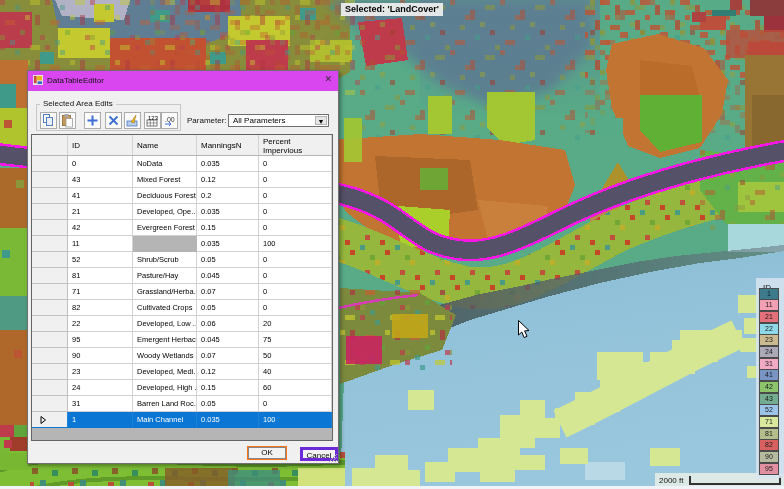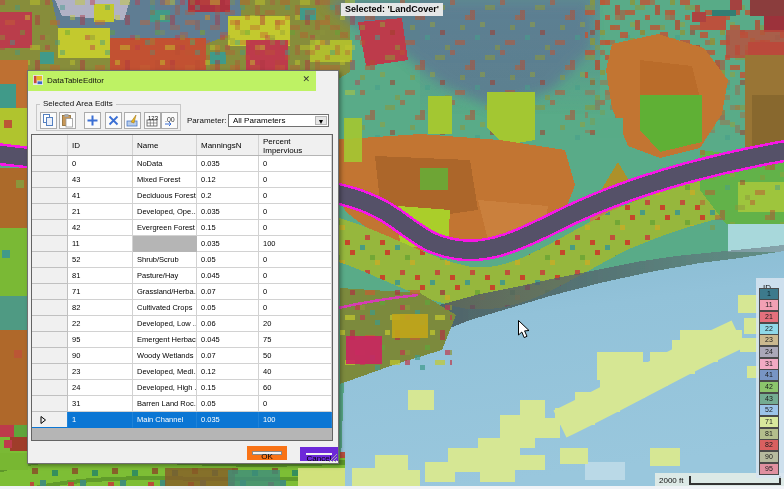--- a/index.html
+++ b/index.html
@@ -1,42 +1,42 @@
 <!DOCTYPE html>
 <html><head><meta charset="utf-8"><style>
 html,body{margin:0;padding:0;}
 #stage{position:relative;width:784px;height:489px;overflow:hidden;font-family:"Liberation Sans",sans-serif;background:#58AE8A;}
 #stage *{box-sizing:border-box;}
 #map{position:absolute;left:0;top:0;}
 .sellabel{position:absolute;left:341px;top:3px;width:102px;height:13px;background:rgba(240,240,240,0.92);font:bold 9px/13px "Liberation Sans",sans-serif;color:#000;text-align:center;white-space:nowrap;}
 
 #dlg{position:absolute;left:27px;top:70px;width:312px;height:394px;background:#F0F0F0;border:1px solid #707070;box-shadow:2px 2px 4px rgba(0,0,0,0.35);font-size:8px;}
-#title{position:absolute;left:0;top:0;width:288px;height:20px;background:#bef264;}
+#title{position:absolute;left:0;top:0;width:310px;height:20px;background:#d946ef;}
 #title .txt{position:absolute;left:19px;top:5px;font-size:8px;color:#111;}
 #title .xbtn{position:absolute;right:6px;top:3px;font-size:9px;color:#333;}
 #ticon{position:absolute;left:5px;top:4px;width:10px;height:10px;}
 .grp{position:absolute;left:8px;top:33px;width:145px;height:27px;border:1px solid #C8C8C8;}
 .grplbl{position:absolute;left:12px;top:28px;background:#F0F0F0;padding:0 3px;font-size:8px;color:#111;}
 .tbtn{position:absolute;top:41px;width:17px;height:17px;border:1px solid #ACACAC;background:#FBFBFB;}
 .param{position:absolute;left:159px;top:45px;font-size:8px;color:#111;}
 .combo{position:absolute;left:200px;top:43px;width:101px;height:13px;background:#fff;border:1px solid #707070;font-size:8px;line-height:11px;padding-left:4px;color:#000;}
 .combo .arr{position:absolute;right:1px;top:1px;width:12px;height:9px;background:#E6E6E6;border:1px solid #B4B4B4;text-align:center;font-size:7px;line-height:9px;color:#000;}
 
 #grid{position:absolute;left:3px;top:63px;width:302px;height:307px;border:1px solid #646464;background:#B5B5B5;}
 .ghead{position:absolute;left:0;top:0;height:20px;background:#F0F0F0;border-bottom:1px solid #999;font-size:11px;color:#111;}
 .hcell{font-size:8px;}
 .row{position:absolute;left:0;height:16px;font-size:8px;color:#000;white-space:nowrap;}
 .cell{font-size:7.5px;}
 .cell{position:absolute;top:0;height:16px;border-right:1px solid #D2D2D2;border-bottom:1px solid #D2D2D2;background:#fff;padding:3px 0 0 4px;overflow:hidden;}
 .rsel{background:#F0F0F0;border-right:1px solid #C0C0C0;border-bottom:1px solid #C0C0C0;}
 .hcell{position:absolute;top:0;height:20px;border-right:1px solid #D2D2D2;padding:6px 0 0 4px;overflow:hidden;background:#F0F0F0;}
 .selrow .cell{background:#0B76D4;color:#fff;border-right:1px solid #1E82d8;border-bottom:1px solid #0B76D4;}
 .selrow .rsel{background:#F0F0F0;}
-.btn{position:absolute;height:14px;background:#F2F2F2;border:6px solid #6d28d9;font-size:8px;text-align:center;color:#000;line-height:12px;}
-#okbtn{left:219px;top:375px;width:40px;border:5px solid #f97316;box-shadow:inset 0 0 0 1px #888;}
+.btn{position:absolute;height:14px;background:#F2F2F2;border:3px solid #6d28d9;font-size:8px;text-align:center;color:#000;line-height:12px;}
+#okbtn{left:219px;top:375px;width:40px;border:1px solid #f97316;box-shadow:inset 0 0 0 1px #888;}
 #cancelbtn{left:272px;top:376px;width:38px;}
 
 .lgbox{position:absolute;left:759px;width:20px;height:12px;border:1px solid #4A4A4A;font-size:7px;line-height:10px;text-align:center;color:#1A1A1A;font-family:"Liberation Sans",sans-serif;}
 </style></head>
 <body>
 <div id="stage">
 <svg id="map" width="784" height="489" shape-rendering="crispEdges">
 <defs>
 <pattern id="pA" width="50" height="50" patternUnits="userSpaceOnUse">
   <rect x="0" y="0" width="5" height="5" fill="#C05532"></rect>

